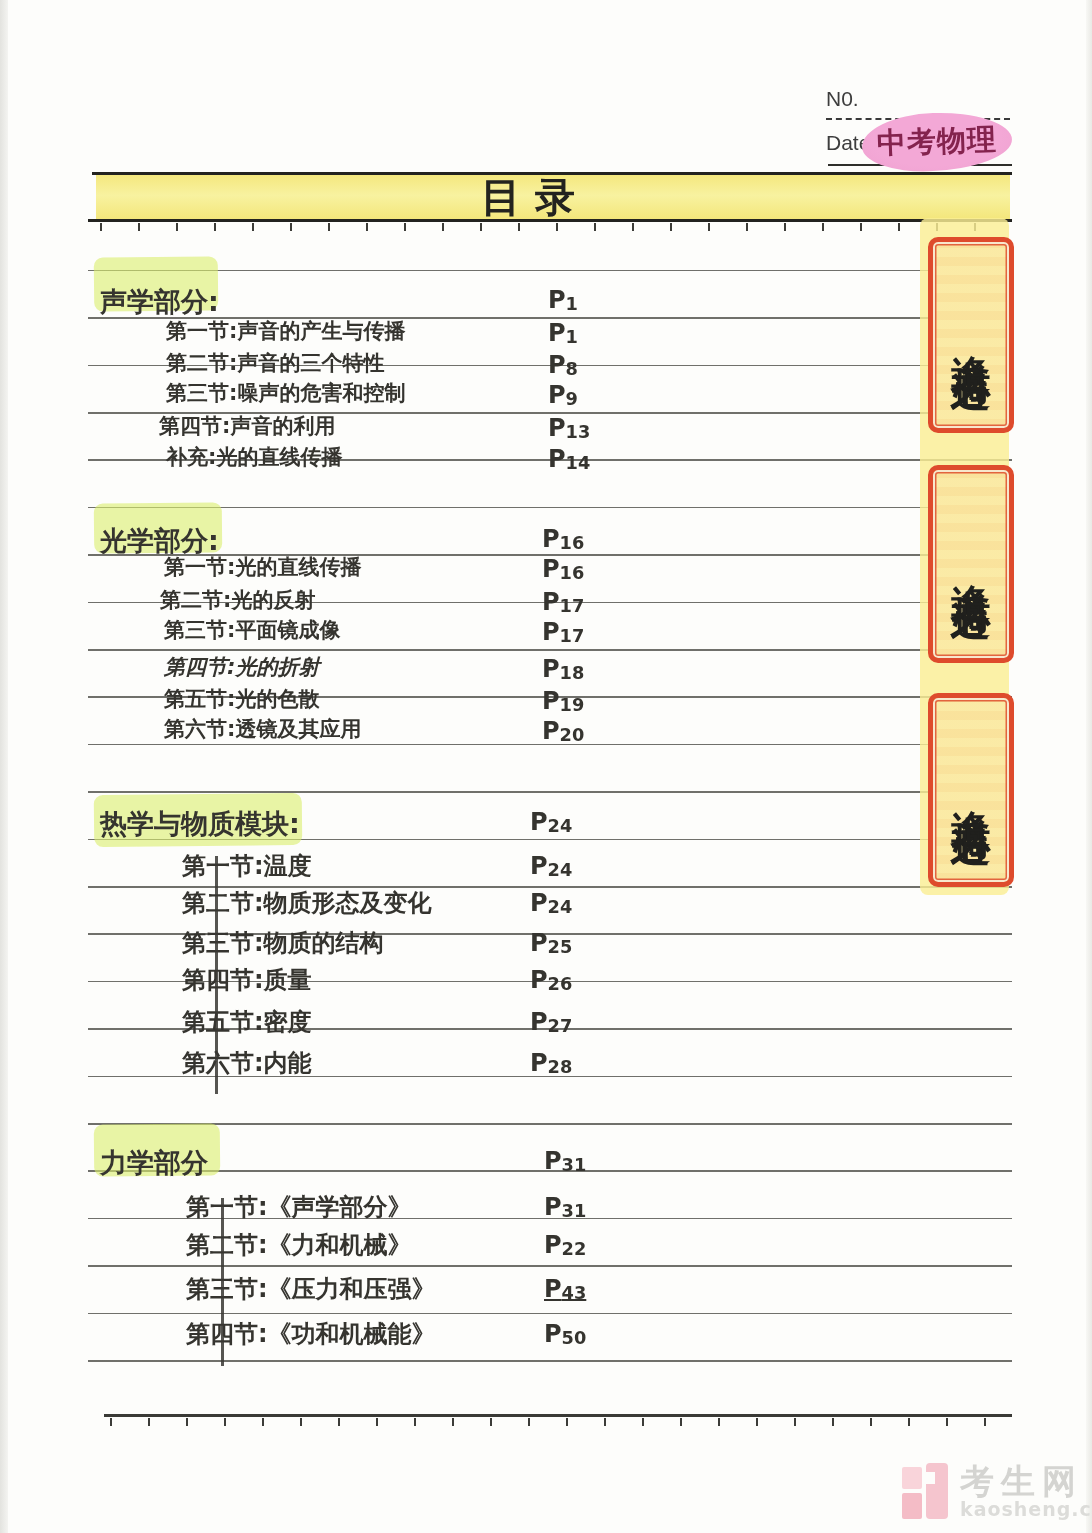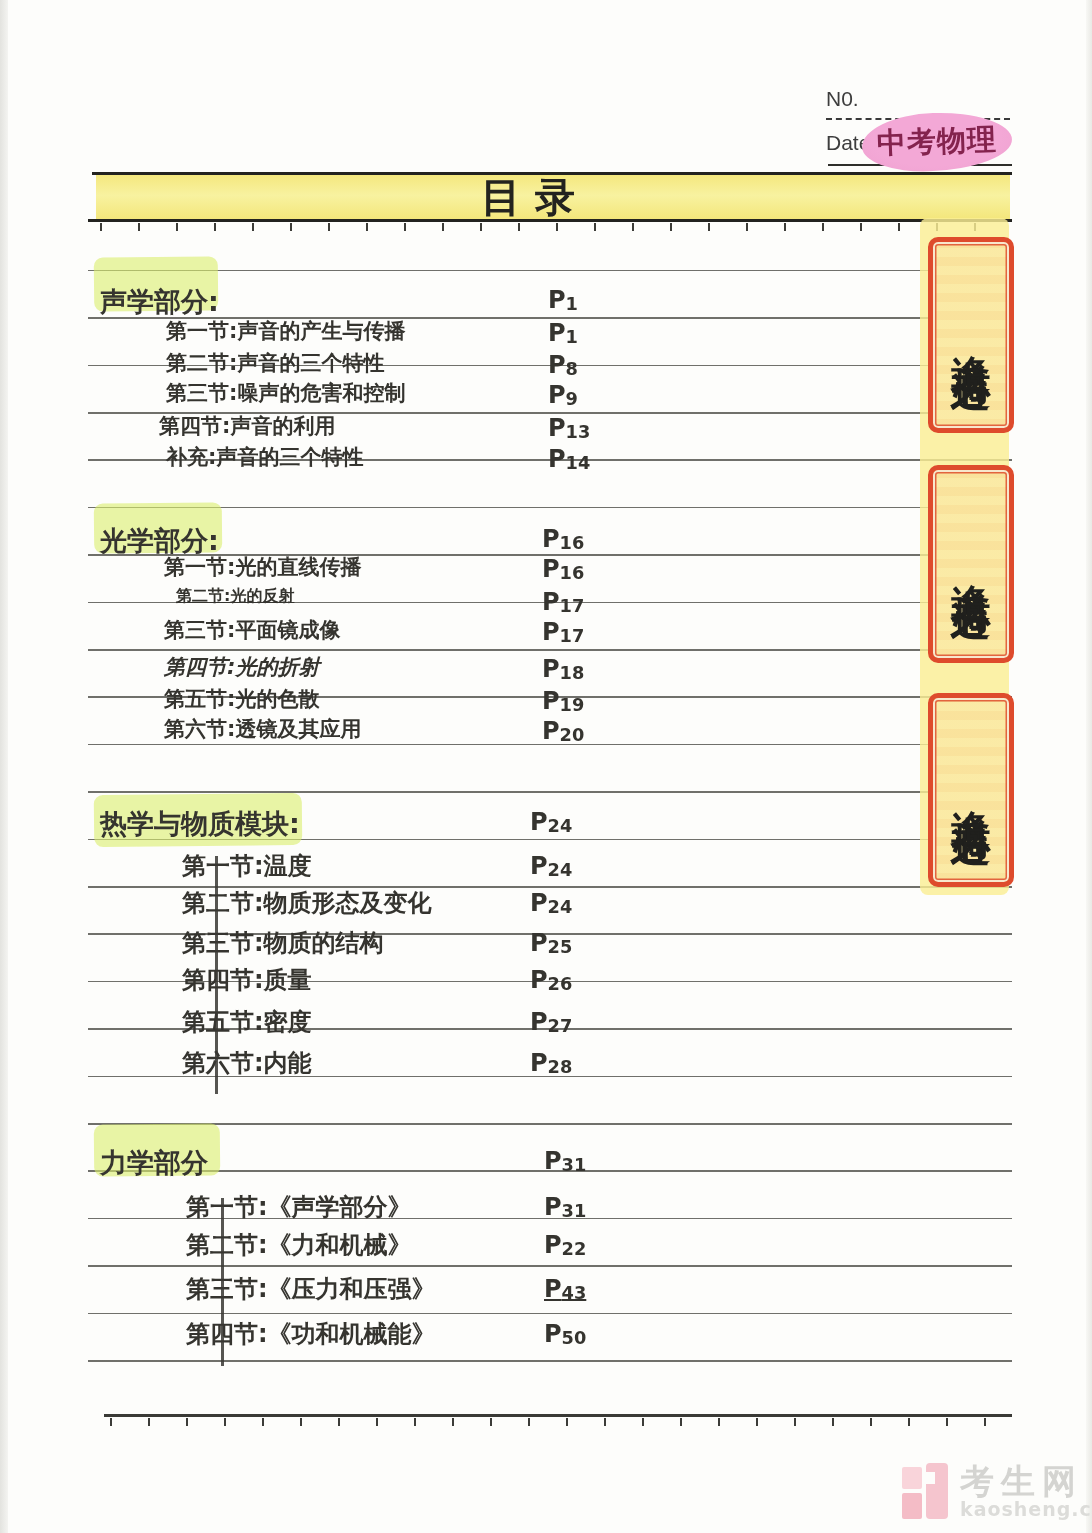--- a/index.html
+++ b/index.html
@@ -148,34 +148,34 @@
       </div>
       <div class="toc-row" style="top: 379px;">
         <span class="toc-label" style="left: 166px; font-size: 21px;">第三节:噪声的危害和控制</span>
         <span class="toc-page" style="left: 548px; top: 2px;">P<i>9</i></span>
       </div>
       <div class="toc-row" style="top: 412px;">
         <span class="toc-label" style="left: 159px; font-size: 21px;">第四节:声音的利用</span>
         <span class="toc-page" style="left: 548px; top: 2px;">P<i>13</i></span>
       </div>
       <div class="toc-row" style="top: 443px;">
-        <span class="toc-label" style="left: 166px; font-size: 21px;">补充:声音的三个特性</span>
+        <span class="toc-label" style="left: 166px; font-size: 21px;">补充:光的直线传播</span>
         <span class="toc-page" style="left: 548px; top: 2px;">P<i>14</i></span>
       </div>
       <div class="section-highlight" style="left: 94px; top: 503px; width: 128px; height: 50px;"></div>
       <div class="toc-row" style="top: 523px;">
         <span class="toc-label toc-section-title" style="left: 100px; font-size: 27px;">光学部分:</span>
         <span class="toc-page" style="left: 542px; top: 2px;">P<i>16</i></span>
       </div>
       <div class="toc-row" style="top: 553px;">
         <span class="toc-label" style="left: 164px; font-size: 21px;">第一节:光的直线传播</span>
         <span class="toc-page" style="left: 542px; top: 2px;">P<i>16</i></span>
       </div>
       <div class="toc-row" style="top: 586px;">
-        <span class="toc-label" style="left: 176px; font-size: 16px; text-decoration: underline;">第二节:光的反射</span>
+        <span class="toc-label" style="left: 160px; font-size: 21px;">第二节:光的反射</span>
         <span class="toc-page" style="left: 542px; top: 2px;">P<i>17</i></span>
       </div>
       <div class="toc-row" style="top: 616px;">
         <span class="toc-label" style="left: 164px; font-size: 21px;">第三节:平面镜成像</span>
         <span class="toc-page" style="left: 542px; top: 2px;">P<i>17</i></span>
       </div>
       <div class="toc-row" style="top: 653px;">
         <span class="toc-label" style="left: 164px; font-size: 21px; font-style: italic;">第四节:光的折射</span>
         <span class="toc-page" style="left: 542px; top: 2px;">P<i>18</i></span>
       </div>

